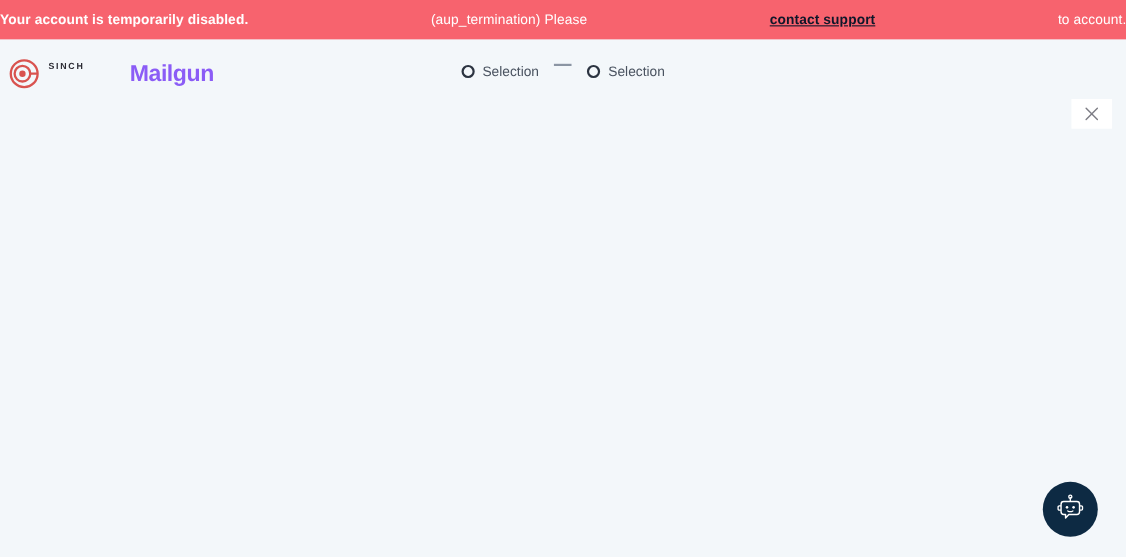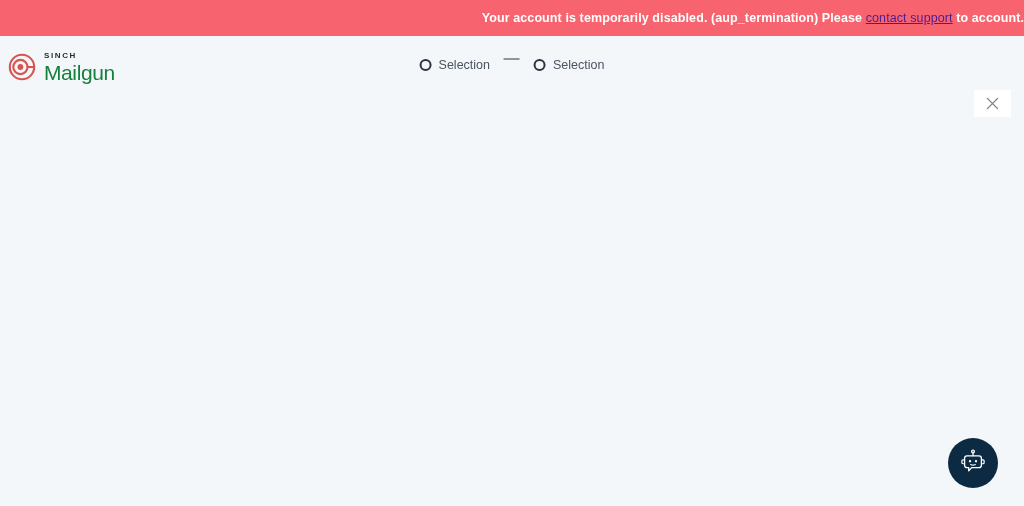--- a/index.html
+++ b/index.html
@@ -16,32 +16,32 @@
     position: relative;
   }
 
   
   .alert-banner {
     height: 36px;
     width: 100%;
     background: #f7636e;
     display: flex;
     align-items: center;
-    justify-content: flex-end;
+    justify-content: space-between;
     color: #ffffff;
     font-size: 12.5px;
     letter-spacing: 0.1px;
     white-space: nowrap;
   }
   .alert-strong { font-weight: bold; }
-  .alert-rest { font-weight: bold; }
+  .alert-rest { font-weight: normal; }
   .alert-link {
-    color: #4c1d95;
+    color: #0f172a;
     text-decoration: underline;
-    font-weight: normal;
+    font-weight: bold;
     cursor: pointer;
   }
 
   
   .header {
     position: relative;
     height: 62px;
     width: 100%;
     background: #f3f7fa;
     display: flex;
@@ -55,36 +55,37 @@
     gap: 8px;
     margin-left: 8px;
   }
   .logo-mark {
     width: 28px;
     height: 28px;
     flex: 0 0 28px;
   }
   .logo-words {
     display: flex;
-    flex-direction: column;
+    flex-direction: row;
     justify-content: flex-start;
     line-height: 1;
   }
   .logo-sinch {
     font-size: 8px;
     font-weight: bold;
     letter-spacing: 1.6px;
     color: #2b2b33;
     margin-bottom: 2px;
   }
   .logo-mailgun {
     font-size: 21px;
-    font-weight: normal;
+    font-weight: bold;
     letter-spacing: -0.4px;
-    color: #15803d;
+    color: #8b5cf6;
+    margin-left: 41px;
   }
 
   
   .stepper {
     position: absolute;
     left: 50%;
     transform: translateX(-50%);
     top: 50%;
     margin-top: -9px;
     display: flex;

